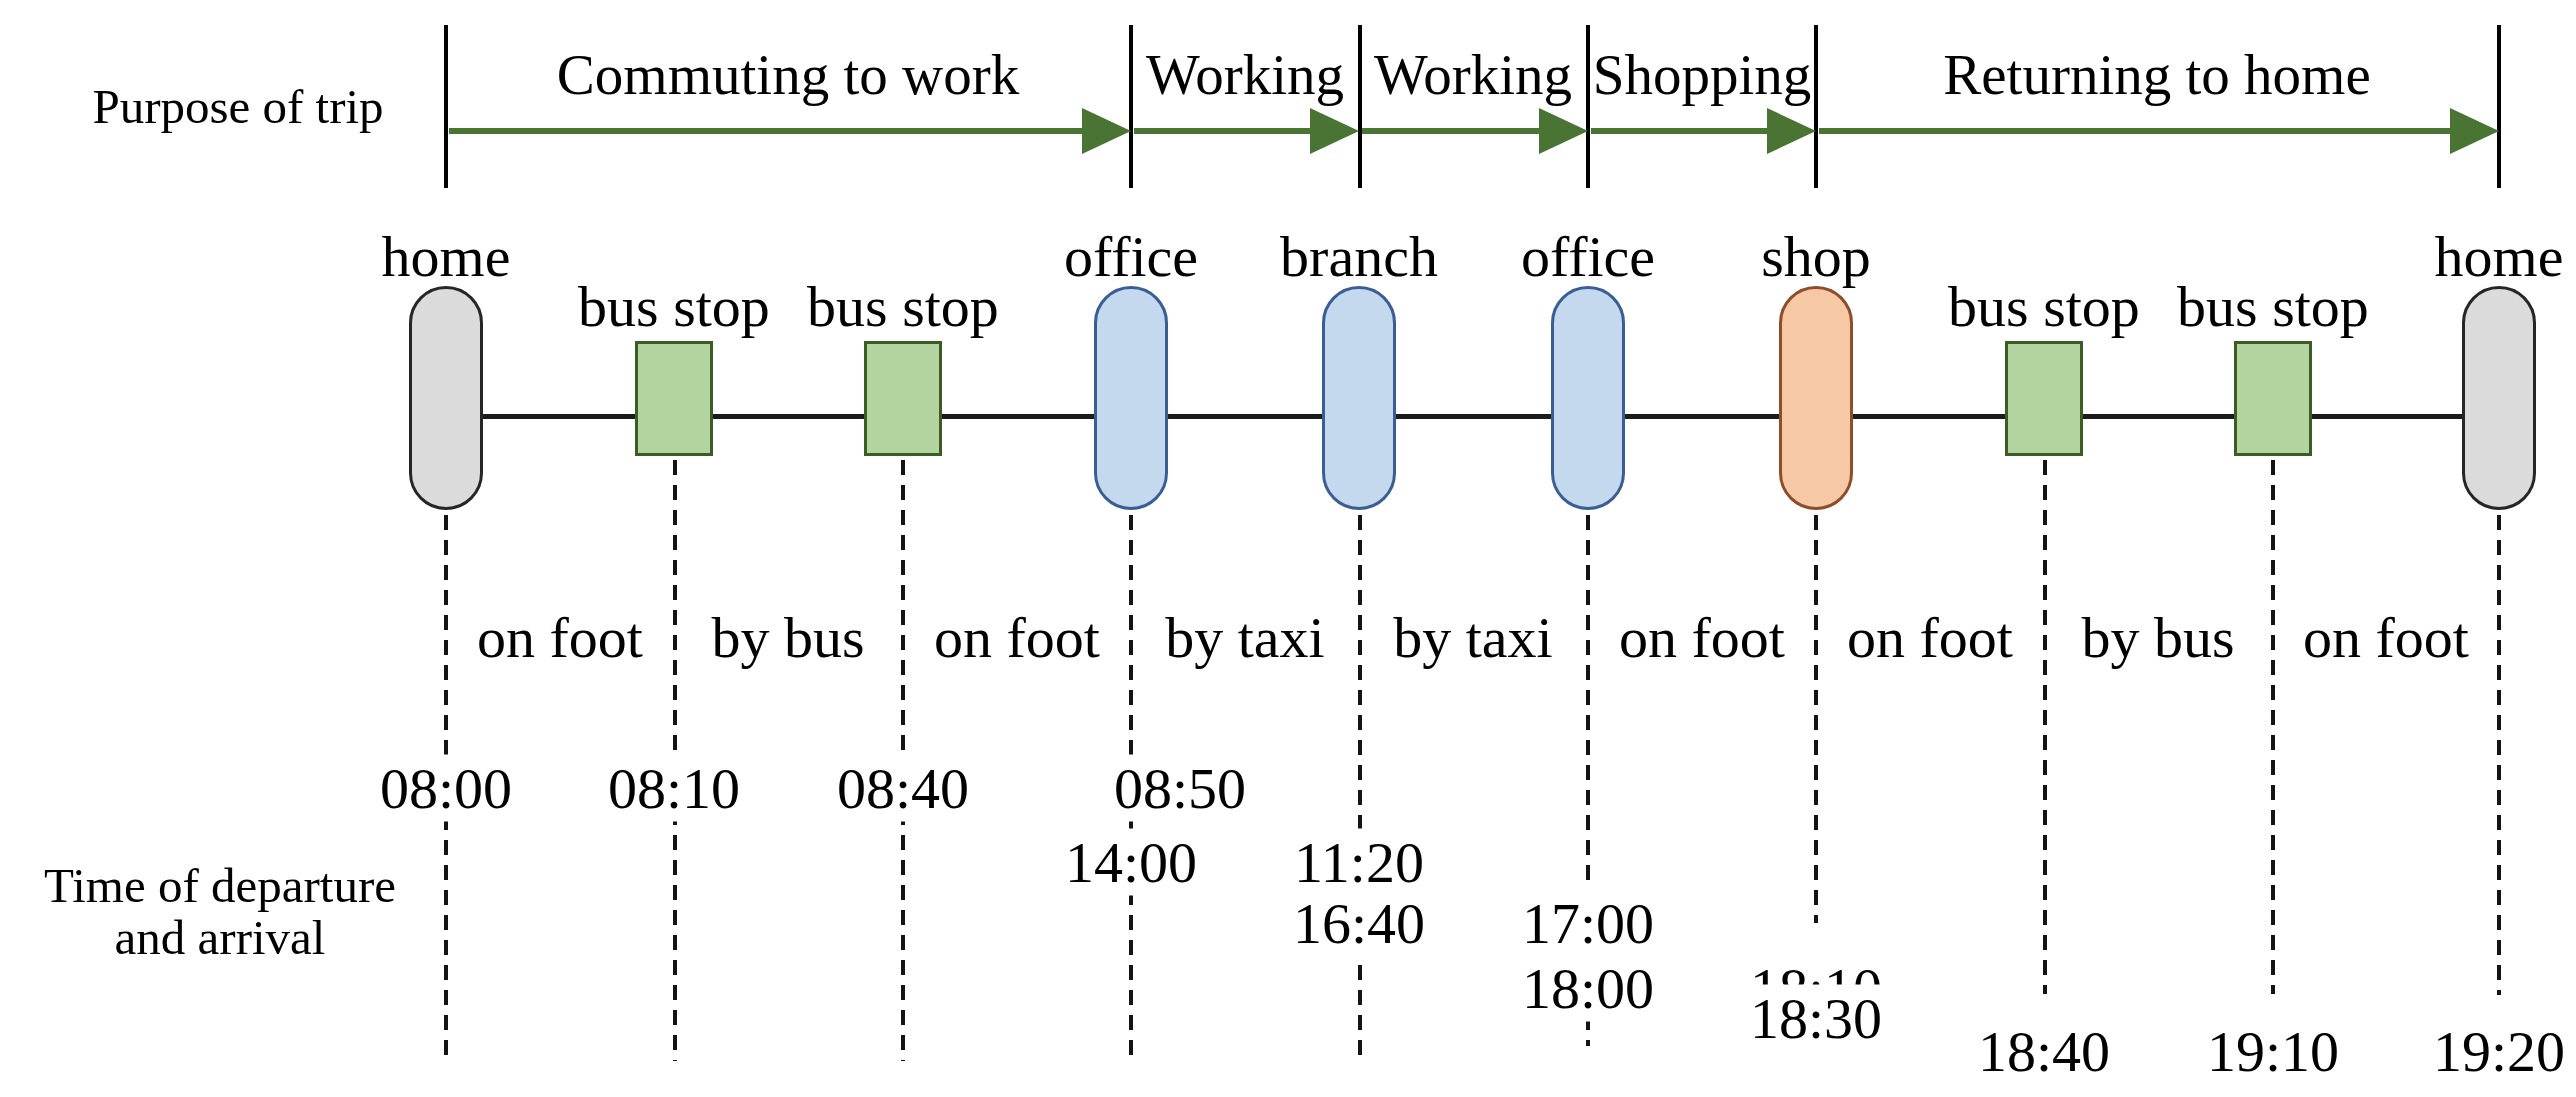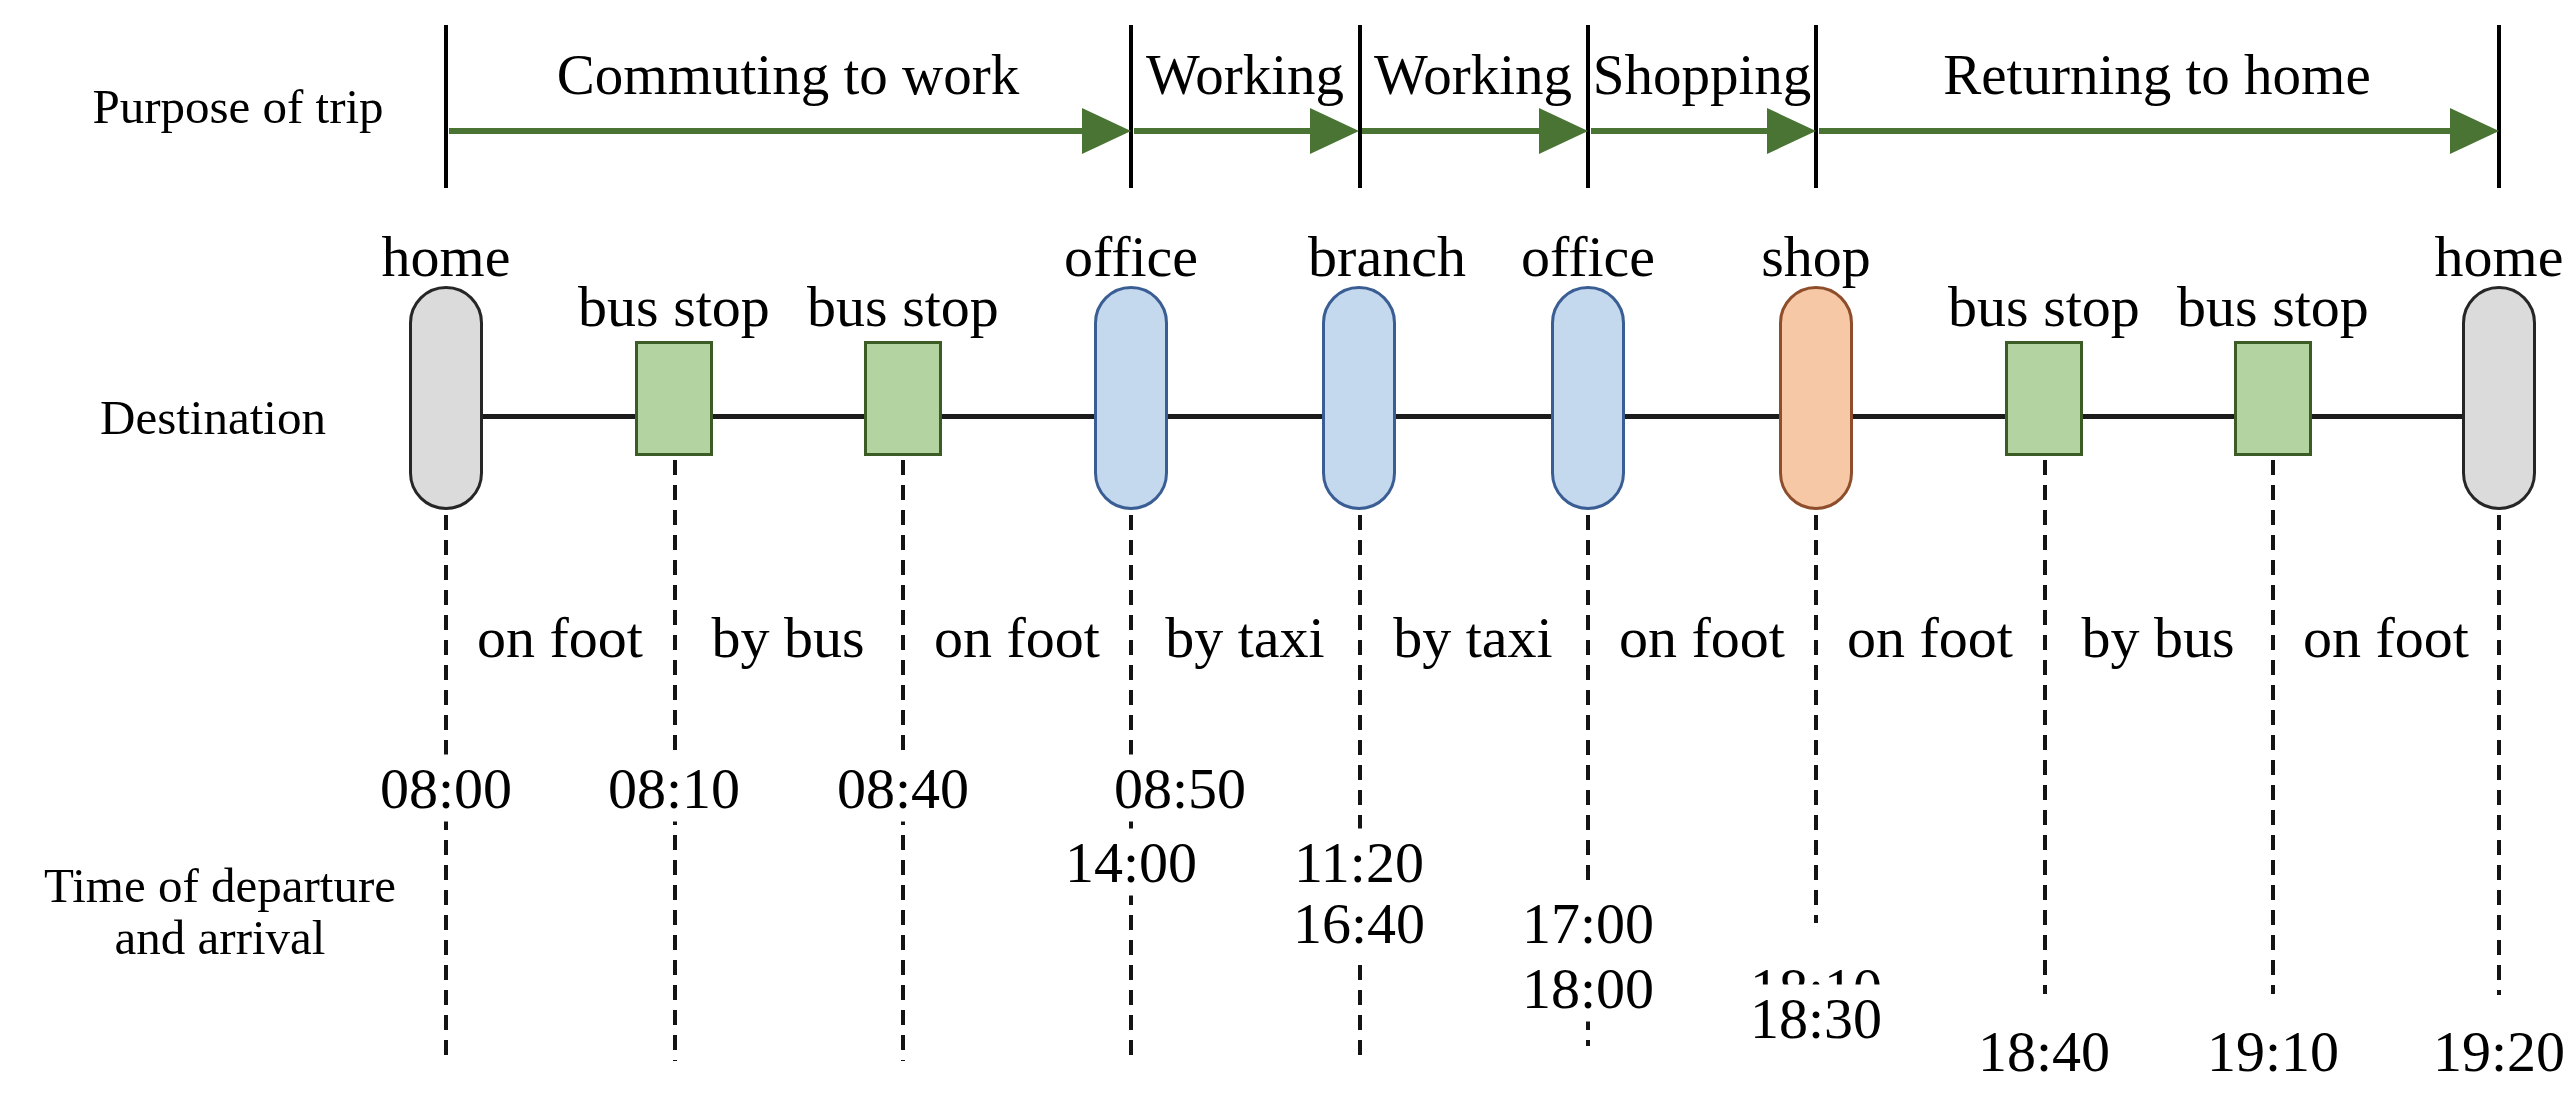--- a/index.html
+++ b/index.html
@@ -67,21 +67,20 @@
     padding:0 7.7px;
     z-index:3;
   }
 </style>
 </head>
 <body>
 
 <div id="figure">
   <div class="rowlabel" style="left:238px;top:107px">Purpose of trip</div>
 
-  <div class="rowlabel" style="left:213px;top:418px">Destination</div>
 
 
   <div class="rowlabel" style="left:220px;top:912px">
     <div>Time of departure</div>
     <div>and arrival</div>
   </div>
 
   <div id="bands">
       <div class="pbar" style="left: 444px;"></div>
       <div class="pbar" style="left: 1129px;"></div>
@@ -111,21 +110,21 @@
       <div class="shape rect" style="left: 635px; background: rgb(179, 211, 160); border-color: rgb(60, 92, 38);"></div>
       <div class="dest-label" style="left: 674px; top: 306px;">bus stop</div>
       <div class="dash" style="left: 673px; top: 460px; height: 601px;"></div>
       <div class="shape rect" style="left: 864px; background: rgb(179, 211, 160); border-color: rgb(60, 92, 38);"></div>
       <div class="dest-label" style="left: 903px; top: 306px;">bus stop</div>
       <div class="dash" style="left: 901px; top: 460px; height: 601px;"></div>
       <div class="shape pill" style="left: 1094px; background: rgb(196, 216, 238); border-color: rgb(58, 94, 148);"></div>
       <div class="dest-label" style="left: 1131px; top: 256px;">office</div>
       <div class="dash" style="left: 1129px; top: 515px; height: 546px;"></div>
       <div class="shape pill" style="left: 1322px; background: rgb(196, 216, 238); border-color: rgb(58, 94, 148);"></div>
-      <div class="dest-label" style="left: 1359px; top: 256px; margin-left: 28px;">branch</div>
+      <div class="dest-label" style="left: 1359px; top: 256px;">branch</div>
       <div class="dash" style="left: 1358px; top: 515px; height: 546px;"></div>
       <div class="shape pill" style="left: 1551px; background: rgb(196, 216, 238); border-color: rgb(58, 94, 148);"></div>
       <div class="dest-label" style="left: 1588px; top: 256px;">office</div>
       <div class="dash" style="left: 1586px; top: 515px; height: 531px;"></div>
       <div class="shape pill" style="left: 1779px; background: rgb(246, 200, 166); border-color: rgb(142, 77, 43);"></div>
       <div class="dest-label" style="left: 1816px; top: 256px;">shop</div>
       <div class="dash" style="left: 1814px; top: 515px; height: 408px;"></div>
       <div class="shape rect" style="left: 2005px; background: rgb(179, 211, 160); border-color: rgb(60, 92, 38);"></div>
       <div class="dest-label" style="left: 2044px; top: 306px;">bus stop</div>
       <div class="dash" style="left: 2043px; top: 460px; height: 534px;"></div>

